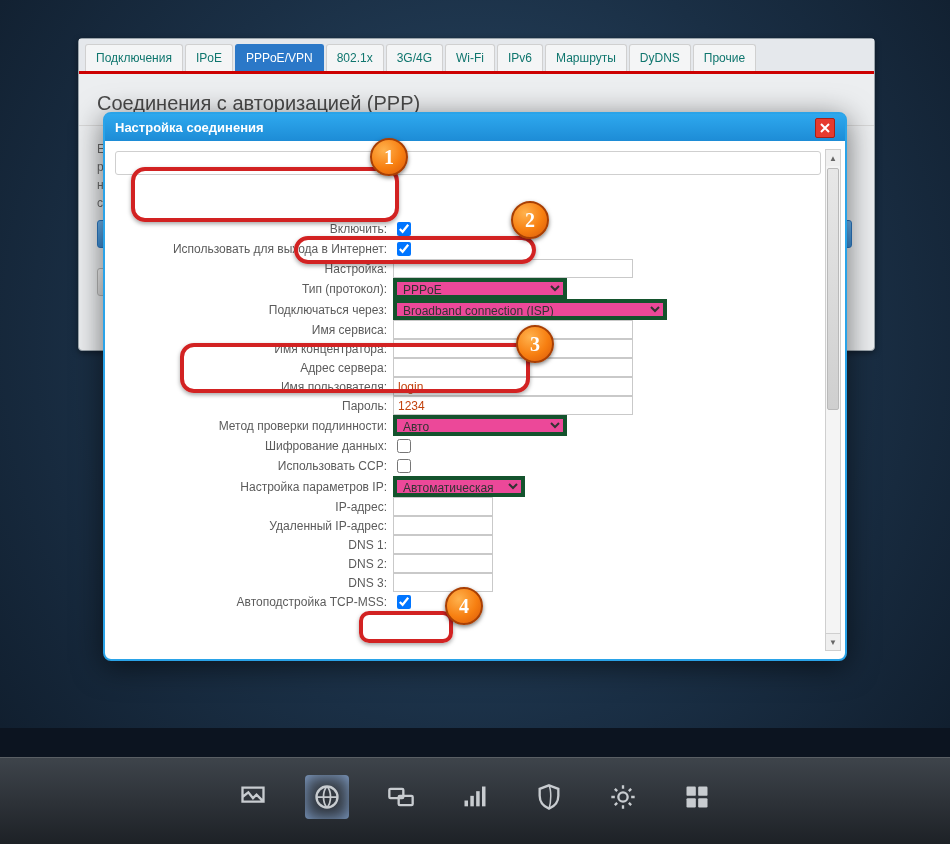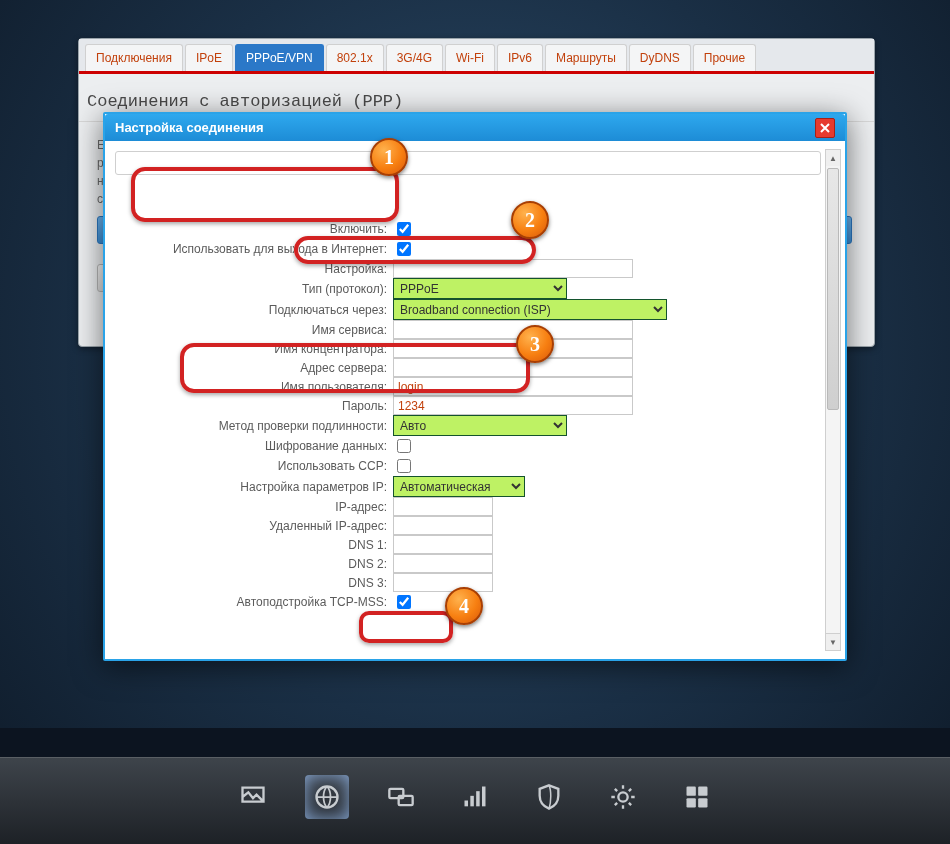--- a/index.html
+++ b/index.html
@@ -14,36 +14,36 @@
   .page-wrap{
     position:absolute;
     left:78px; top:38px;
     width:795px;
     background:#eceef0;
     border:1px solid #9aa4ab;
     border-radius:4px;
     box-shadow:0 2px 6px rgba(0,0,0,.4);
   }
   .tabs{display:flex;align-items:flex-end;height:32px;background:#e5e8ec;border-bottom:3px solid #cc0000;padding-left:6px;font-size:12px;}
-  .tab{padding:6px 10px;color:#c2410c;border:1px solid #d0d0d0;border-bottom:none;background:#f4f5f6;margin-right:2px;border-radius:3px 3px 0 0;cursor:pointer;white-space:nowrap;}
+  .tab{padding:6px 10px;color:#0f766e;border:1px solid #d0d0d0;border-bottom:none;background:#f4f5f6;margin-right:2px;border-radius:3px 3px 0 0;cursor:pointer;white-space:nowrap;}
   .tab.active{background:#2b78c8;color:#fff;font-weight:normal;border-color:#2b78c8;}
-  .page-title{font-size:17px;color:#4a4a4a;padding:18px 8px 10px;border-bottom:1px solid #d7d7d7;font-family:Liberation Mono, monospace;}
+  .page-title{font-size:20px;color:#4a4a4a;padding:18px 18px 10px;border-bottom:1px solid #d7d7d7;}
   .page-body{padding:14px 18px 30px;min-height:180px;font-size:12px;color:#6b6b6b;line-height:1.5;}
   .hidden-btn{display:inline-block;background:linear-gradient(#6fb5ef,#3d8fd6);color:#fff;border:1px solid #2b79c4;border-radius:3px;padding:4px 10px;font-size:12px;margin:8px 4px 12px 0;}
   .hidden-btn.gray{background:linear-gradient(#f5f5f5,#dedede);color:#444;border-color:#b9b9b9;}
   .page-body input[type=text]{border:1px solid #c2c2c2;height:18px;font-size:12px;}
 
   
   .modal{
     position:absolute;
     left:103px; top:112px;
     width:740px; height:545px;
     background:#fff;
     border:2px solid #2aa3e8;
-    border-radius:2px;
+    border-radius:8px;
     box-shadow:0 6px 30px rgba(0,0,0,.55);
   }
   .modal-title{
     height:27px;
     background:linear-gradient(#2ea8ee,#1d8cd6);
     color:#fff;font-weight:bold;font-size:13px;
     display:flex;align-items:center;
     padding:0 10px;
     border-radius:3px 3px 0 0;
   }
@@ -69,21 +69,21 @@
 
   .form{display:grid;grid-template-columns:280px 1fr;align-items:center;margin-top:44px;}
   .lbl{text-align:right;padding-right:6px;white-space:nowrap;}
   .cell{}
   .cell input[type=text]{
     width:230px;height:17px;border:1px solid #c9c9c9;font-size:12px;color:#c2410c;padding:0 4px;
     background:#fff;
   }
   .cell input[type=text].narrow{width:90px;}
   .cell select{
-    height:21px;font-size:12px;border:1px solid #14532d;color:#333;background:#bef264;padding:0 2px;
+    height:21px;font-size:12px;border:4px solid #14532d;color:#333;background:#ec4899;padding:0 2px;
   }
   .cell select.w1{width:174px;}
   .cell select.w2{width:274px;}
   .cell select.w3{width:132px;}
   .chk{width:14px;height:14px;vertical-align:middle;}
 
   
   .hl{position:absolute;border:4px solid #d22222;border-radius:14px;box-shadow:0 2px 4px rgba(0,0,0,.35);pointer-events:none;}
   .num{position:absolute;width:34px;height:34px;border-radius:50%;
     background:radial-gradient(circle at 35% 30%, #ffb24d 0%, #f77f11 55%, #d9580a 100%);

